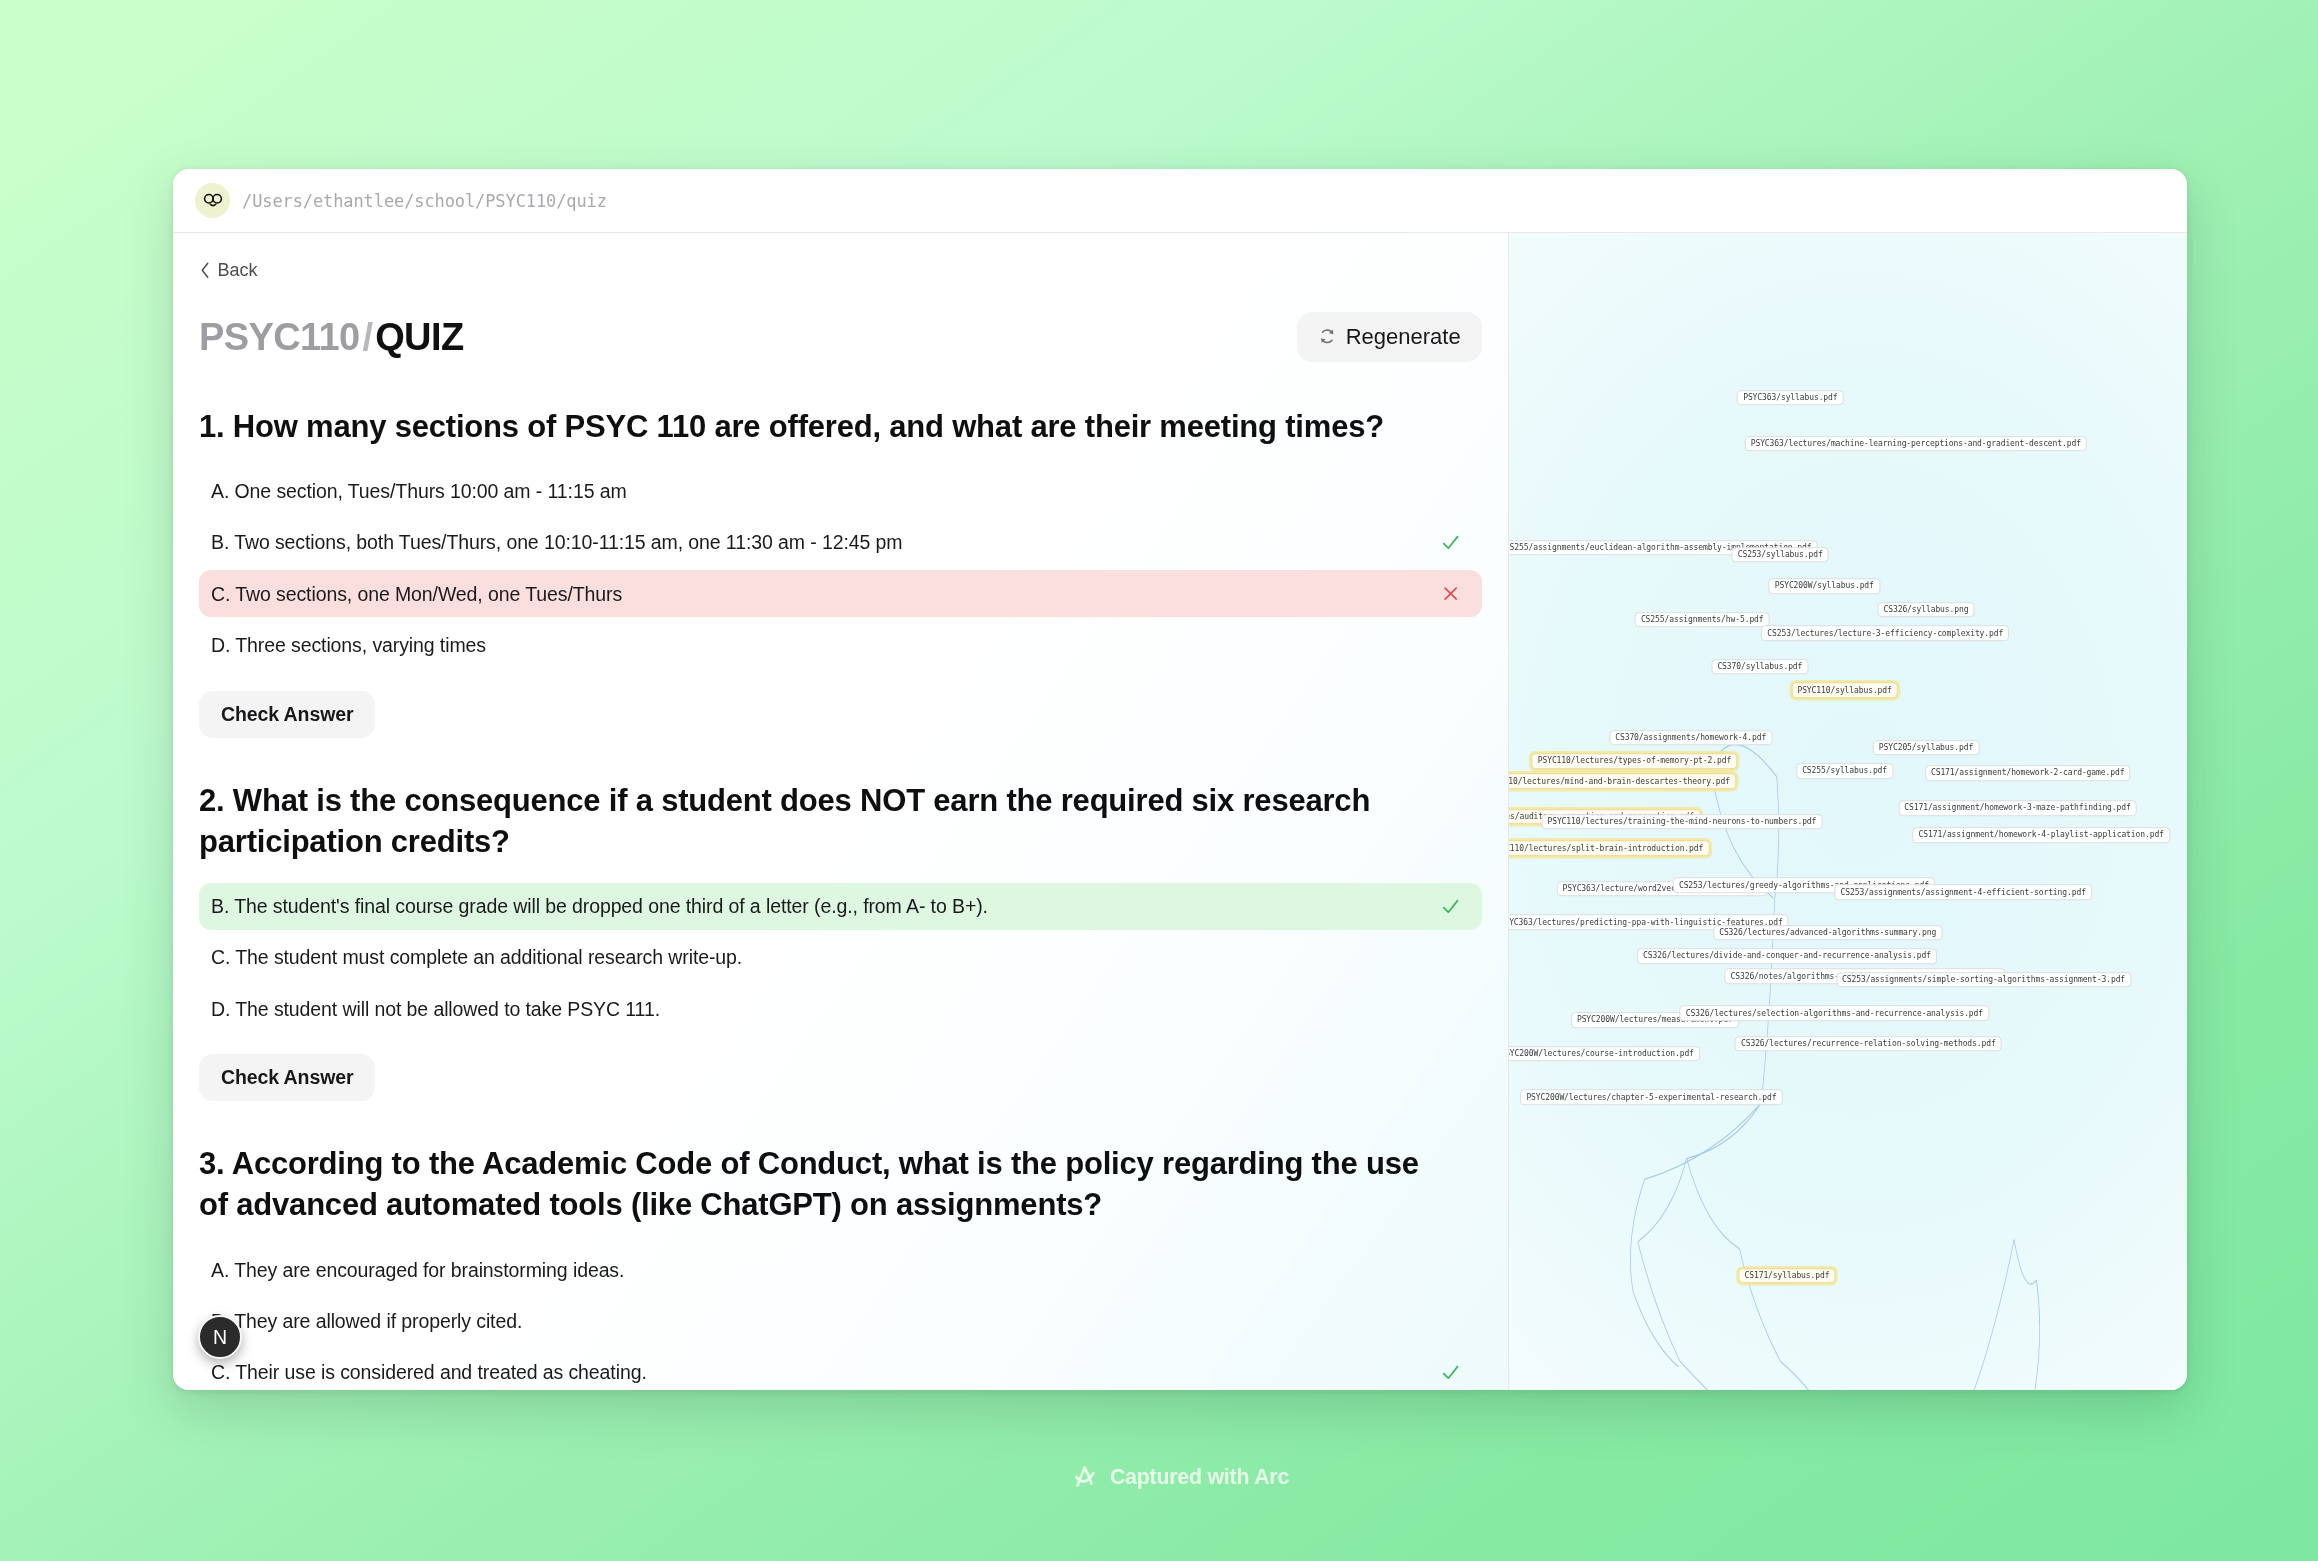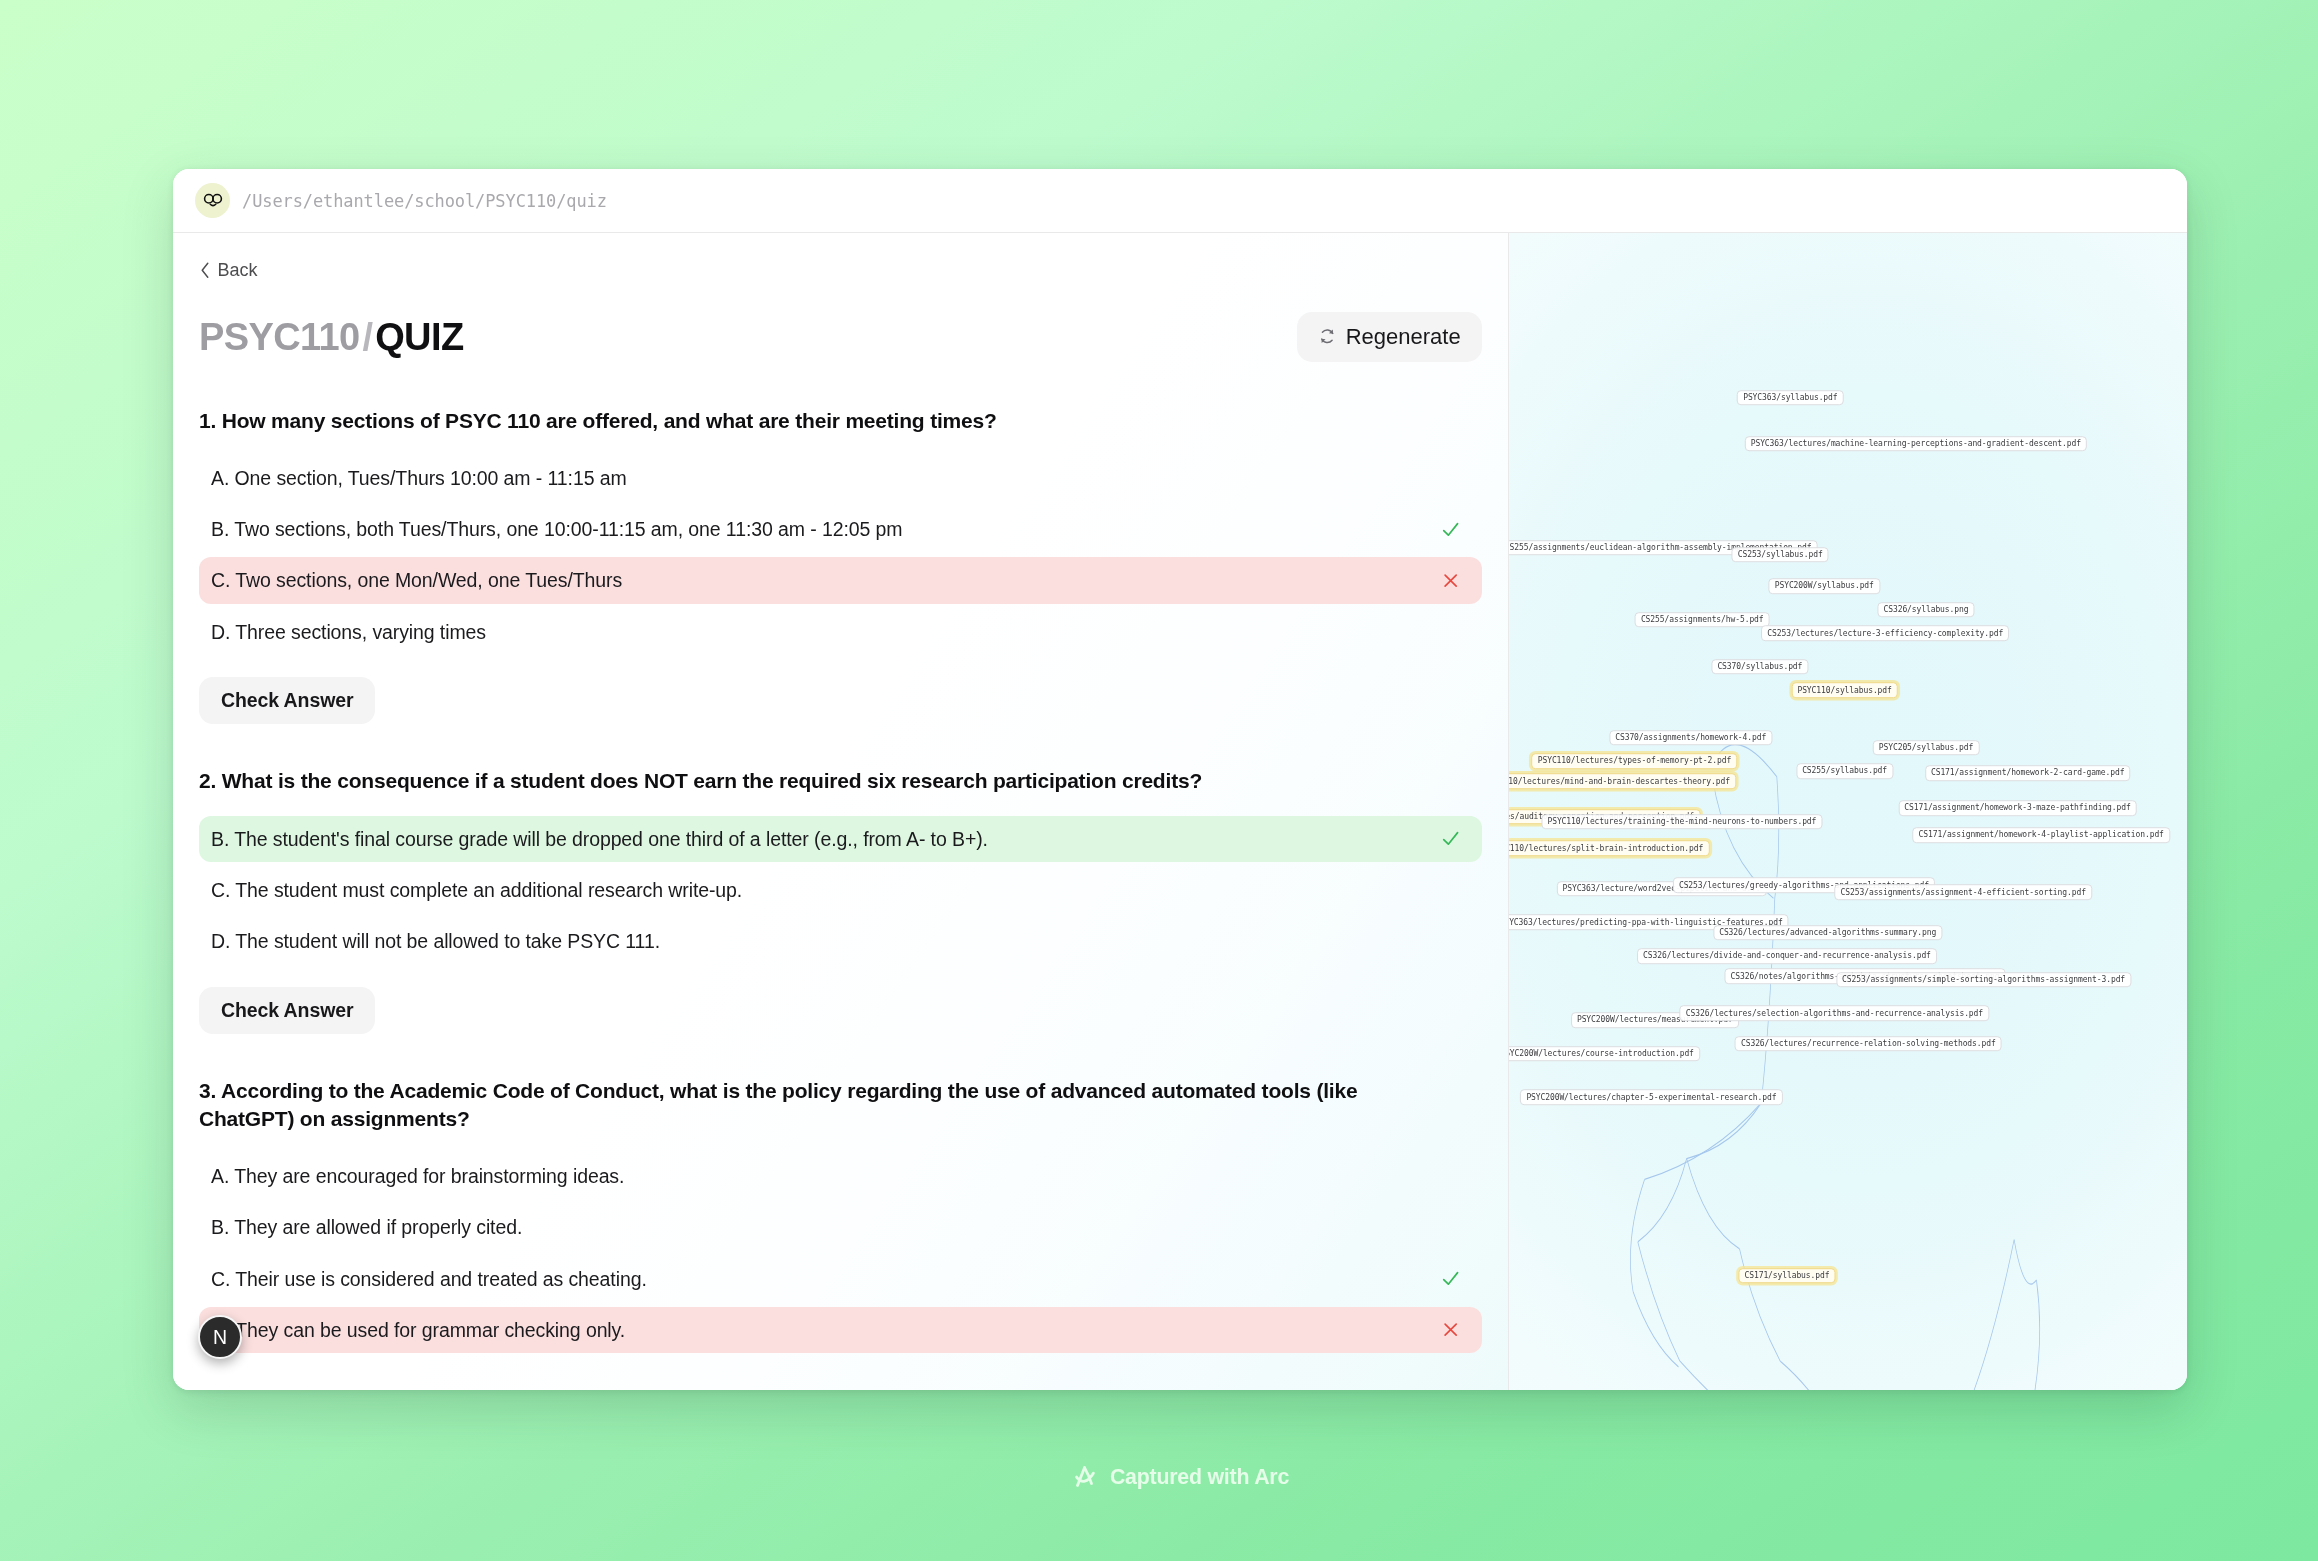--- a/index.html
+++ b/index.html
@@ -54,21 +54,21 @@
   .regen-btn{
     display:flex;align-items:center;gap:9.3px;
     background:#f4f4f5;border:none;border-radius:15px;
     padding:12px 21.3px;cursor:pointer;
   }
   .regen-label{font-size:22px;color:#18181b;}
   
   .question-block{margin-top:43px;}
   .question-block:first-of-type{margin-top:45px;}
   .q-text{
-    font-size:21px;font-weight:700;color:#0f0f11;line-height:1.32;
+    font-size:31px;font-weight:700;color:#0f0f11;line-height:1.32;
     letter-spacing:-0.2px;max-width:1247px;
   }
   .options{margin-top:20.4px;}
   .option-row{
     display:flex;align-items:center;justify-content:space-between;
     padding:10.2px 17.6px 10.2px 12px;border-radius:12px;margin-bottom:4.6px;
     min-height:26px;
   }
   .option-row.neutral{background:transparent;}
   .option-row.wrong{background:#fbdfdf;}
@@ -147,21 +147,21 @@
           </button>
         </div>
 
         <div id="questions">
             <div class="question-block"><div class="q-text">1. How many sections of PSYC 110 are offered, and what are their meeting times?</div><div class="options">
                 <div class="option-row neutral">
                   <div class="option-text">A. One section, Tues/Thurs 10:00 am - 11:15 am</div>
                   <div class="mark"></div>
                 </div>
                 <div class="option-row neutral">
-                  <div class="option-text">B. Two sections, both Tues/Thurs, one 10:00-11:15 am, one 11:30 am - 12:05 pm</div>
+                  <div class="option-text">B. Two sections, both Tues/Thurs, one 10:10-11:15 am, one 11:30 am - 12:45 pm</div>
                   <div class="mark">
                     <svg width="21.3" height="21.3" viewBox="0 0 46 46">
                       <path d="M8 25 L18 35 L38 10" fill="none" stroke="#35b857" stroke-width="3.6" stroke-linecap="round" stroke-linejoin="round"></path>
                     </svg>
                   </div>
                 </div>
                 <div class="option-row wrong">
                   <div class="option-text">C. Two sections, one Mon/Wed, one Tues/Thurs</div>
                   <div class="mark">
                     <svg width="21.3" height="21.3" viewBox="0 0 46 46">

